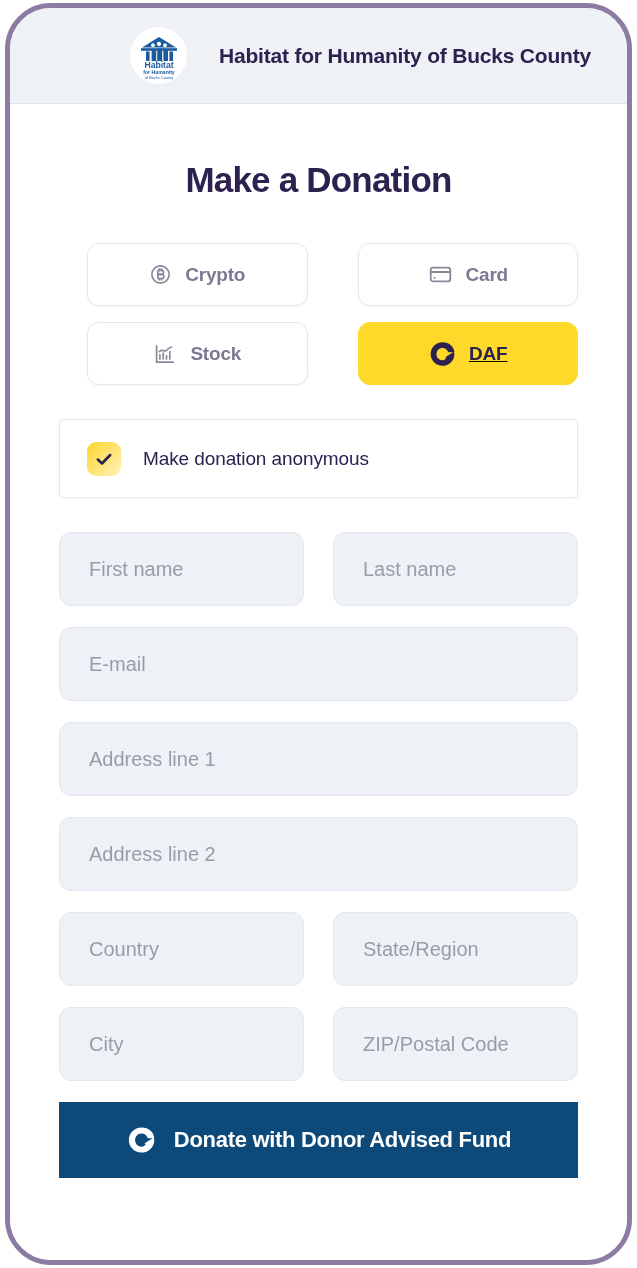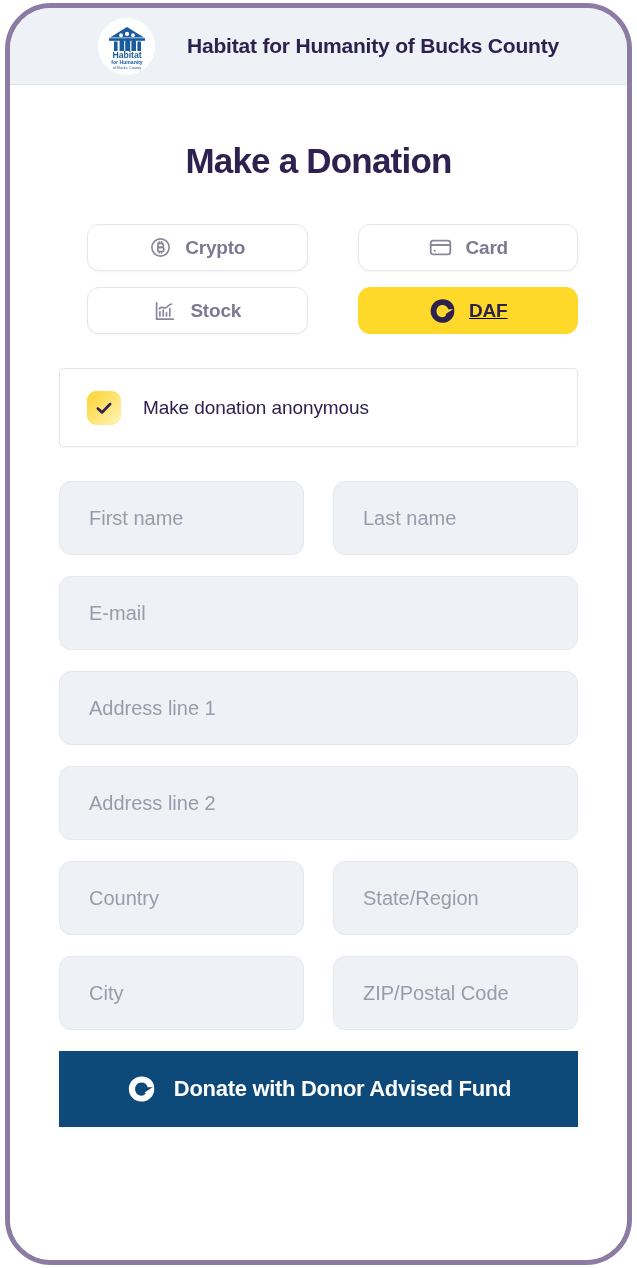--- a/index.html
+++ b/index.html
@@ -20,26 +20,26 @@
     width: 627px;
     height: 1262px;
     border: 5px solid #8c7ca3;
     border-radius: 46px;
     background: #ffffff;
     overflow: hidden;
   }
 
   
   #app-header {
-    height: 77px;
+    height: 96px;
     background: #eef1f5;
     border-bottom: 1px solid #dfe4ec;
     display: flex;
     align-items: center;
-    padding-left: 88px;
+    padding-left: 120px;
   }
   #org-logo {
     width: 57px;
     height: 57px;
     border-radius: 50%;
     background: #ffffff;
     flex: 0 0 auto;
     display: flex;
     align-items: center;
     justify-content: center;
@@ -72,21 +72,21 @@
   }
 
   
   #method-grid {
     margin-top: 43px;
     display: grid;
     grid-template-columns: 1fr 1fr;
     gap: 16px 22px;
   }
   .method-btn {
-    height: 47px;
+    height: 63px;
     border-radius: 12px;
     border: 1px solid #e3e7ef;
     background: #ffffff;
     box-shadow: 0 1px 2px rgba(45,33,80,0.05);
     display: flex;
     align-items: center;
     justify-content: center;
     gap: 13px;
     cursor: pointer;
     margin-left: 28px;

